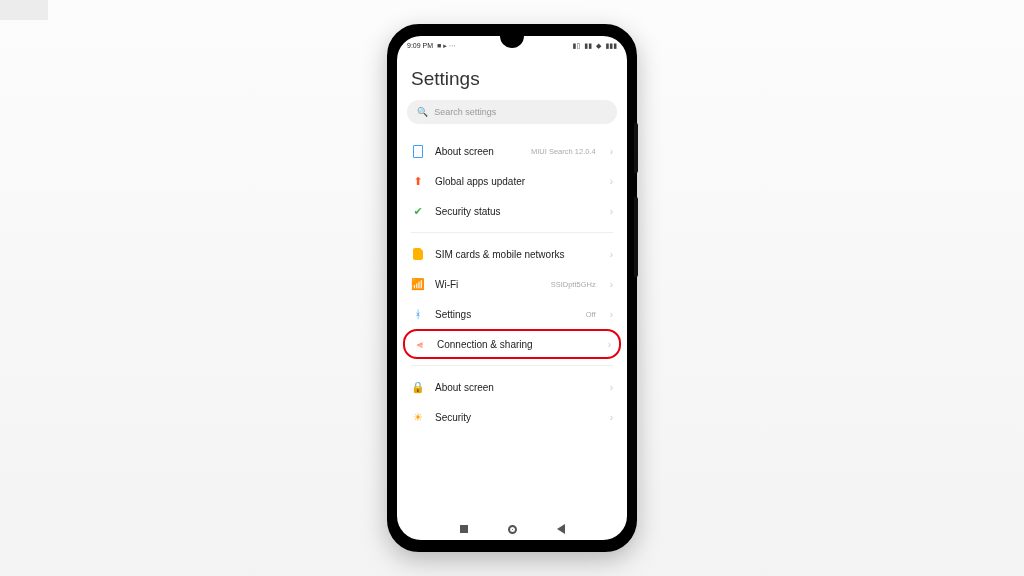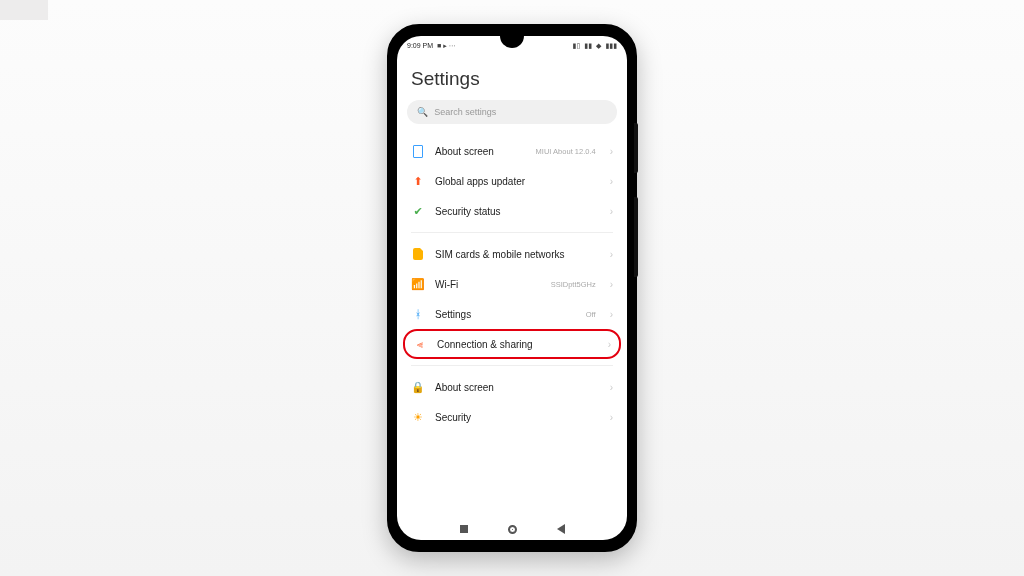--- a/index.html
+++ b/index.html
@@ -200,21 +200,21 @@
       <span class="ph">Search settings</span>
     </div>
 
     <div class="list">
 
       <div class="row">
         <span class="icon">
             <span class="ic-about"></span>
           </span>
         <span class="label">About screen</span>
-        <span class="value">MIUI About 12.0.4</span>
+        <span class="value">MIUI Search 12.0.4</span>
         <span class="chev">›</span>
       </div>
       <div class="row">
         <span class="icon ic-update">⬆</span>
         <span class="label">Global apps updater</span>
         <span class="chev">›</span>
       </div>
       <div class="row">
         <span class="icon ic-secure">✔</span>
         <span class="label">Security status</span>

